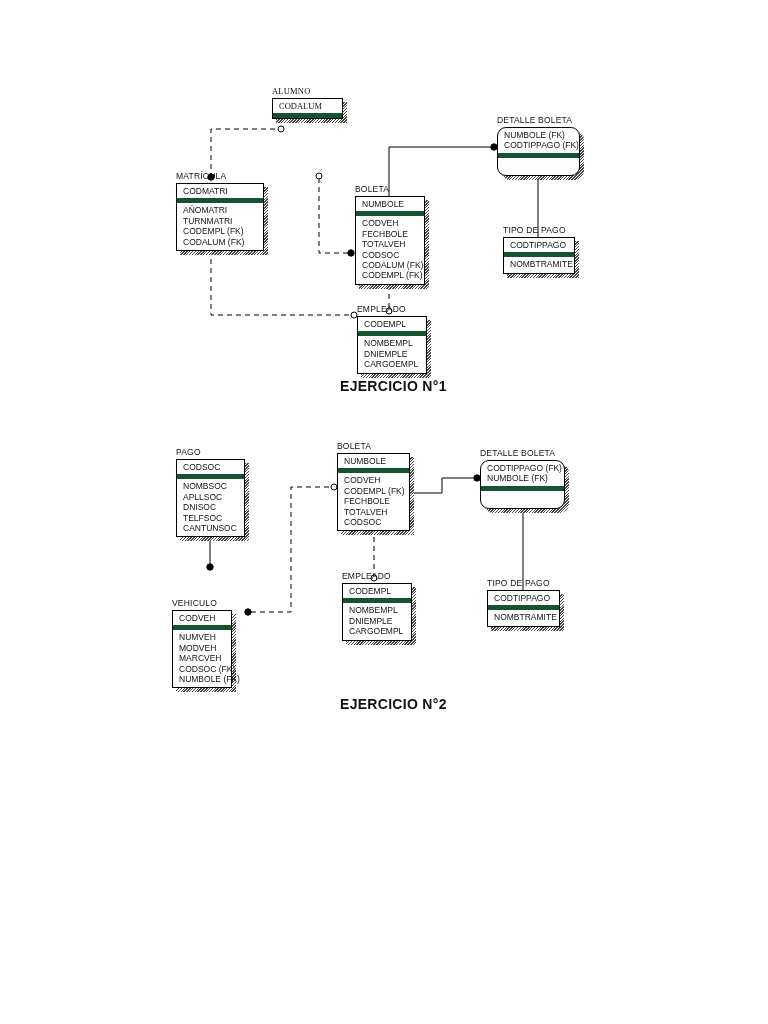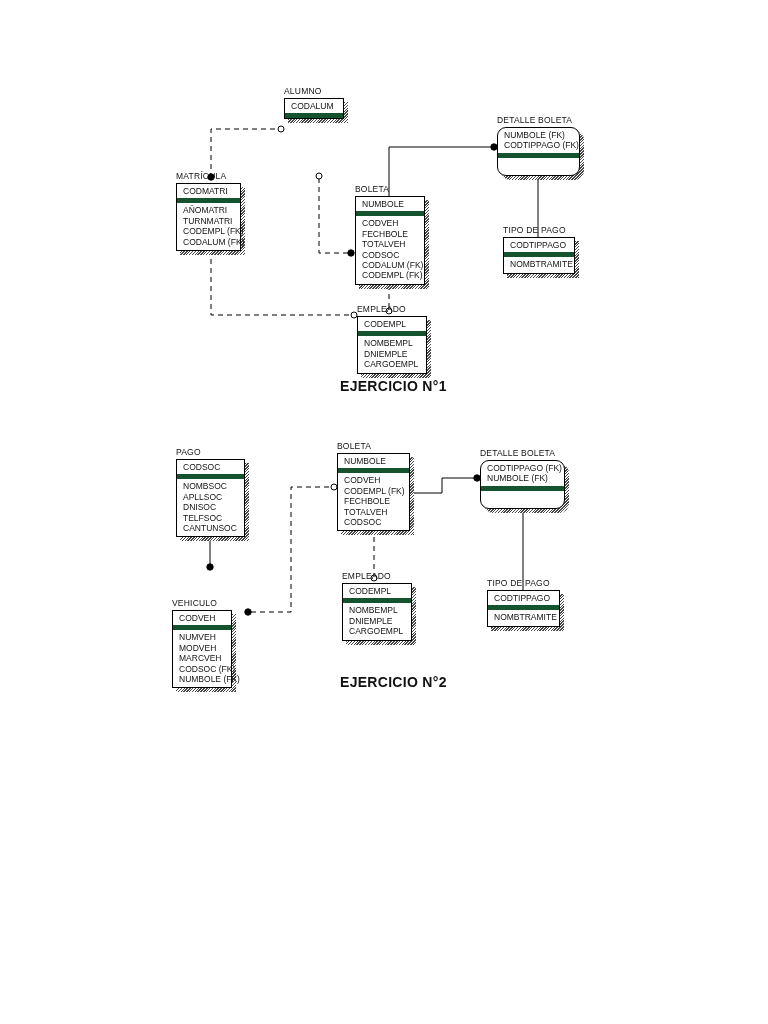--- a/index.html
+++ b/index.html
@@ -92,31 +92,31 @@
       </g>
 
       <g>
         <path d="M523,506 L523,590"></path>
         <circle cx="523" cy="506" r="3.2" fill="#000" stroke="#000"></circle>
       </g>
 
     </g>
   </svg>
 
-  <div class="entity" style="left:284px;top:98px;width:60px;">
+  <div class="entity" style="left:272px;top:98px;width:71px;font-family:Liberation Serif, serif;">
     <div class="shadow"></div>
     <div class="ent-title">ALUMNO</div>
     <div class="body">
       <div class="pk-sec">
         <div class="attr pk">CODALUM</div>
       </div>
     </div>
   </div>
 
-  <div class="entity" style="left:176px;top:183px;width:65px;">
+  <div class="entity" style="left:176px;top:183px;width:88px;">
     <div class="shadow"></div>
     <div class="ent-title">MATRÍCULA</div>
     <div class="body">
       <div class="pk-sec">
         <div class="attr pk">CODMATRI</div>
       </div>
       <div class="attr-sec">
         <div class="attr">AÑOMATRI</div>
         <div class="attr">TURNMATRI</div>
         <div class="attr">CODEMPL (FK)</div>
@@ -269,15 +269,15 @@
     <div class="body">
       <div class="pk-sec">
         <div class="attr pk">CODTIPPAGO</div>
       </div>
       <div class="attr-sec">
         <div class="attr">NOMBTRAMITE</div>
       </div>
     </div>
   </div>
 
-  <div class="caption" style="left:340px;top:674px;">EJERCICIO N°2</div>
+  <div class="caption" style="left:340px;top:696px;">EJERCICIO N°2</div>
 
 </div>
 
 </body></html>

